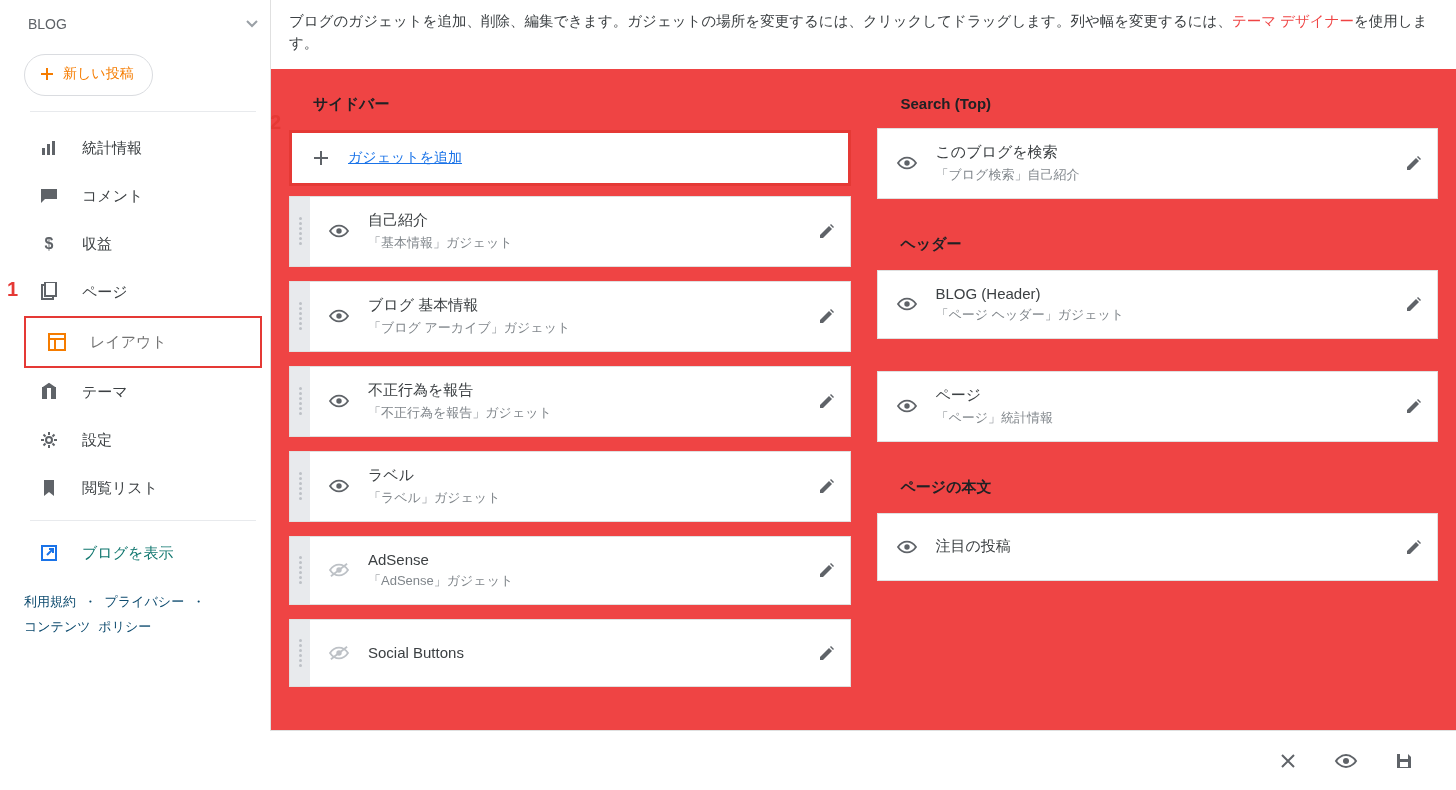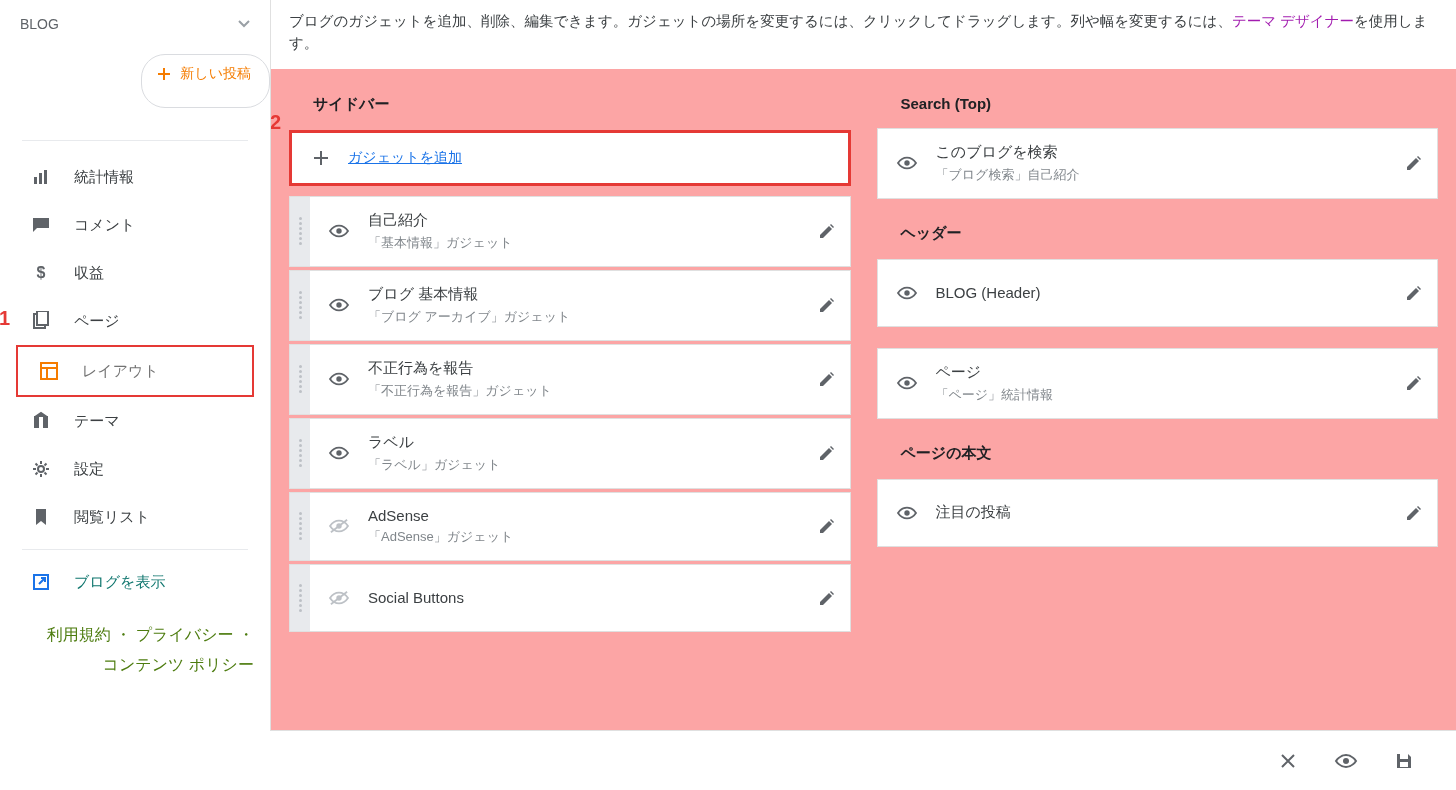--- a/index.html
+++ b/index.html
@@ -1,39 +1,39 @@
 <!DOCTYPE html>
 <html><head>
 <meta charset="utf-8">
 <style>
 * { box-sizing: border-box; margin: 0; padding: 0; }
 body { font-family: Arial, "Helvetica Neue", sans-serif; font-size: 14px; color: #202124; background: #fff; width: 1456px; height: 790px; overflow: hidden; position: relative; }
-.sidebar { position: absolute; left: 0; top: 0; width: 270px; height: 790px; background: #fff; text-align: right; }
+.sidebar { position: absolute; left: 8px; top: 0; width: 270px; height: 790px; background: #fff; }
 .blog-selector { display: flex; align-items: center; justify-content: space-between; padding: 16px 20px 10px 20px; color: #5f6368; font-size: 14px; }
-.new-post-btn { margin: 12px 0 32px 16px; display: inline-flex; align-items: center; gap: 8px; border: 1px solid #dadce0; border-radius: 24px; padding: 10px 18px 24px 14px; color: #f57c00; font-size: 14px; font-weight: 500; }
+.new-post-btn { margin: 12px 0 15px 16px; display: inline-flex; align-items: center; gap: 8px; border: 1px solid #dadce0; border-radius: 24px; padding: 10px 18px 12px 14px; color: #f57c00; font-size: 14px; font-weight: 500; }
 .side-divider { border: none; border-top: 1px solid #e8eaed; margin: 0 22px 12px 22px; }
 .nav-list { padding: 0 10px; }
 .nav-item { display: flex; align-items: center; gap: 22px; padding: 14px 10px 14px 20px; color: #5f6368; font-size: 15px; border-radius: 4px; }
 .nav-item .ico { width: 22px; display: flex; justify-content: center; }
 .nav-item.active { color: #f57c00; }
 .nav-item span.lbl { color: #3c4043; }
 .nav-item.active span.lbl { color: #737373; }
 .highlight-page { border: 2px solid #e53935; margin: 0 6px; position: relative; }
 .num-badge { position: absolute; left: -2px; top: 2px; color: #e53935; font-weight: bold; font-size: 20px; transform: translateX(-100%); }
 .view-blog { color: #1a73e8; }
-.footer-links { padding: 14px 16px; font-size: 16px; color: #4d7c0f; line-height: 1.9; }
+.footer-links { padding: 14px 16px; font-size: 13px; color: #0c4a6e; line-height: 1.9; font-family: Liberation Mono, monospace; }
 .main { position: absolute; left: 270px; top: 0; width: 1186px; height: 790px; border-left: 1px solid #e0e0e0; display: flex; flex-direction: column; }
 .desc { padding: 10px 18px 14px 18px; font-size: 14.5px; color: #3c4043; line-height: 1.55; }
-.desc a { color: #a21caf; text-decoration: none; margin-top: 20px; }
-.content-area { background: #fca5a5; flex: 1; padding: 22px 18px 18px 18px; display: flex; gap: 26px; overflow: hidden; }
+.desc a { color: #ef4444; text-decoration: none; margin-top: 20px; }
+.content-area { background: #ef4444; flex: 1; padding: 22px 18px 18px 18px; display: flex; gap: 26px; overflow: hidden; }
 .col { flex: 1; min-width: 0; }
 .section-title { font-size: 15px; font-weight: 700; color: #202124; padding: 4px 0 16px 24px; }
 .add-gadget-row { background: #fff; display: flex; align-items: center; gap: 18px; padding: 16px 20px; border: 1px solid #e0e0e0; margin-bottom: 10px; }
 .add-gadget-row .link { color: #1a73e8; text-decoration: underline; }
-.gadget-card { background: #fff; border: 1px solid #e0e0e0; margin-bottom: 3px; display: flex; align-items: stretch; min-height: 68px; position: relative; }
+.gadget-card { background: #fff; border: 1px solid #e0e0e0; margin-bottom: 14px; display: flex; align-items: stretch; min-height: 68px; position: relative; }
 .drag-handle { width: 20px; background: #e8eaed; display: flex; align-items: center; justify-content: center; flex-direction: column; gap: 2px; }
 .drag-handle .dot { width: 3px; height: 3px; background: #bdc1c6; border-radius: 50%; }
 .gadget-body { flex: 1; display: flex; align-items: center; gap: 18px; padding: 14px 18px; }
 .gadget-body .vis { color: #5f6368; width: 22px; display:flex; justify-content:center; }
 .gadget-text { flex: 1; }
 .gadget-title { color: #3c4043; font-size: 15px; }
 .gadget-sub { color: #80868b; font-size: 13px; margin-top: 4px; }
 .edit-btn { color: #5f6368; padding: 0 14px; display:flex; align-items:center; }
 .highlight-add { border: 3px solid #e53935 !important; position: relative; }
 .num-badge2 { position: absolute; left: -22px; top: -22px; color: #e53935; font-weight: bold; font-size: 20px; }
@@ -371,20 +371,21 @@
 
     <div class="gadget-body">
       <span class="vis">
                 <svg width="22" height="18" viewBox="0 0 24 20">
                   <path d="M12 4C6 4 2 10 2 10s4 6 10 6 10-6 10-6-4-6-10-6z" fill="none" stroke="#5f6368" stroke-width="2"></path>
                   <circle cx="12" cy="10" r="3" fill="#5f6368"></circle>
                 </svg>
               </span>
       <div class="gadget-text">
         <div class="gadget-title">BLOG (Header)</div>
+        <div class="gadget-sub">「ページ ヘッダー」ガジェット</div>
       </div>
     </div>
     <div class="edit-btn">
               <svg width="18" height="18" viewBox="0 0 18 18">
                 <path d="M2 13l9-9 3 3-9 9H2v-3z" fill="#5f6368"></path>
                 <path d="M12 3l3 3 1-1-3-3-1 1z" fill="#5f6368"></path>
               </svg>
             </div>
   </div>
           <div style="height:18px"></div>

